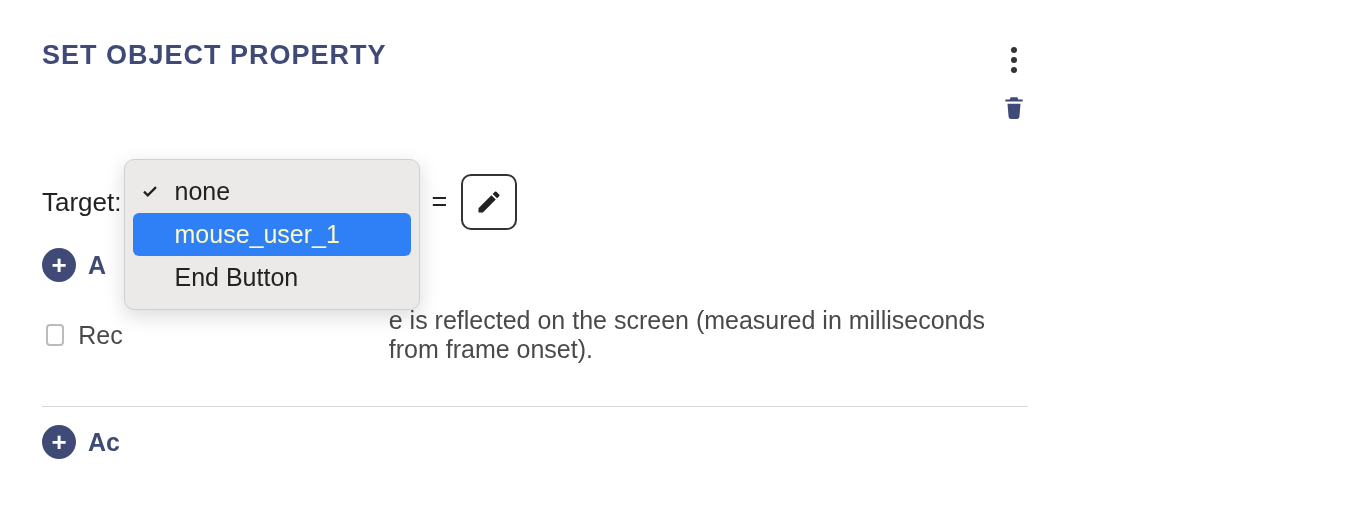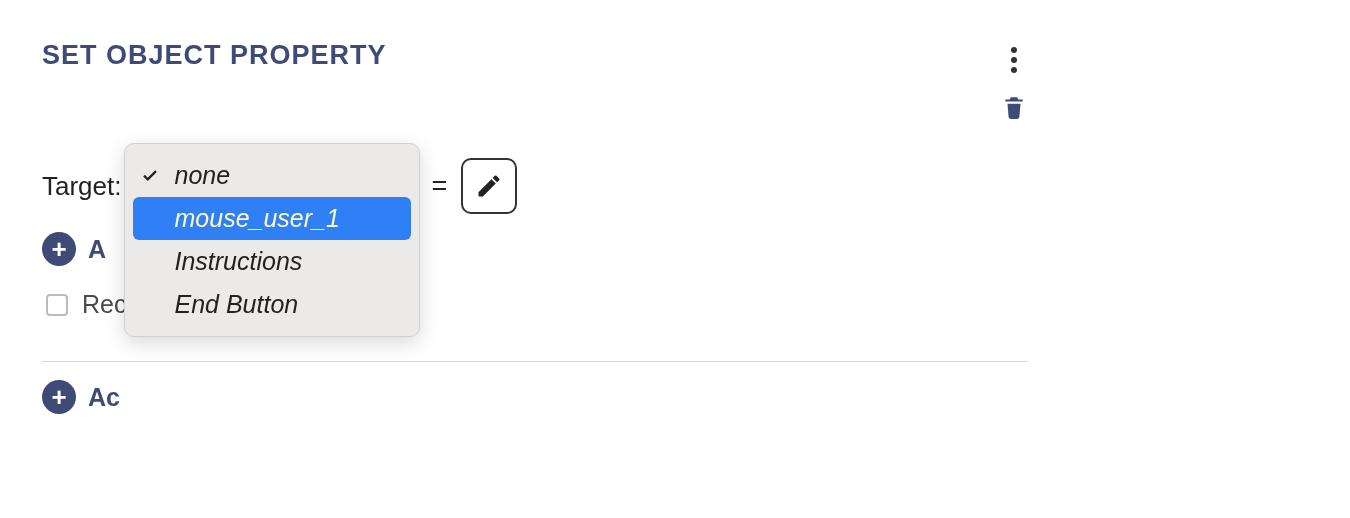--- a/index.html
+++ b/index.html
@@ -35,21 +35,21 @@
     align-items: center;
     gap: 18px;
     padding-top: 6px;
   }
   .kebab { width: 28px; height: 28px; display:flex; align-items:center; justify-content:center; cursor:pointer; }
   .kebab .dots { display:flex; flex-direction:column; gap:4px; }
   .kebab .dots span { width:6px; height:6px; background:#333; border-radius:50%; display:block; }
   .trash { width:26px; height:30px; cursor:pointer; }
 
   .row-target {
-    margin-top: 36px;
+    margin-top: 52px;
     display: flex;
     align-items: center;
     font-size: 26px;
     color: #222;
     position: relative;
   }
   .target-label { margin-right: 10px; }
 
   .dropdown-wrap {
     position: relative;
@@ -128,21 +128,20 @@
     padding: 10px 0;
     z-index: 10;
     font-size: 25px;
     color:#222;
   }
   .dropdown-menu .opt {
     padding: 7px 22px 7px 50px;
     position:relative;
     cursor:pointer;
     white-space:nowrap;
-    font-style:italic;
   }
   .dropdown-menu .opt.selected {
     background:#2f80f6;
     color:#fef9c3;
     border-radius:6px;
     margin: 0 8px;
     padding-left:42px;
   }
   .dropdown-menu .opt .check {
     position:absolute; left:16px; top:50%; transform:translateY(-52%);
@@ -185,23 +184,20 @@
         <div class="opt">
           <svg class="check" viewBox="0 0 24 24">
               <path fill="none" stroke="#222" stroke-width="3" d="M4 12l5 5L20 6"></path>
             </svg>
           <span>none</span>
         </div>
         <div class="opt selected">
           <span>mouse_user_1</span>
         </div>
         <div class="opt">
-          <span>Instructions</span>
-        </div>
-        <div class="opt">
           <span>End Button</span>
         </div>
       </div>
     </div>
 
     <span class="equals">=</span>
 
     <div class="edit-btn">
       <svg viewBox="0 0 24 24" width="28" height="28">
         <path fill="#222" d="M3 17.25V21h3.75L17.81 9.94l-3.75-3.75L3 17.25zM20.71 7.04a1 1 0 0 0 0-1.41l-2.34-2.34a1 1 0 0 0-1.41 0l-1.83 1.83 3.75 3.75 1.83-1.83z"></path>
@@ -212,20 +208,21 @@
   <div class="row-add">
     <div class="plus-circle">+</div>
     <span>A</span>
   </div>
 
   <div class="row-checkbox">
     <input type="checkbox" style="">
     <span>Rec</span>
 
     <span style="display:inline-block; width:336px;"></span>
+    <span>e is reflected on the screen (measured in milliseconds from frame onset).</span>
   </div>
 
   <div class="divider"></div>
 
   <div class="row-add">
     <div class="plus-circle">+</div>
     <span>Ac</span>
   </div>
 </div>
 

